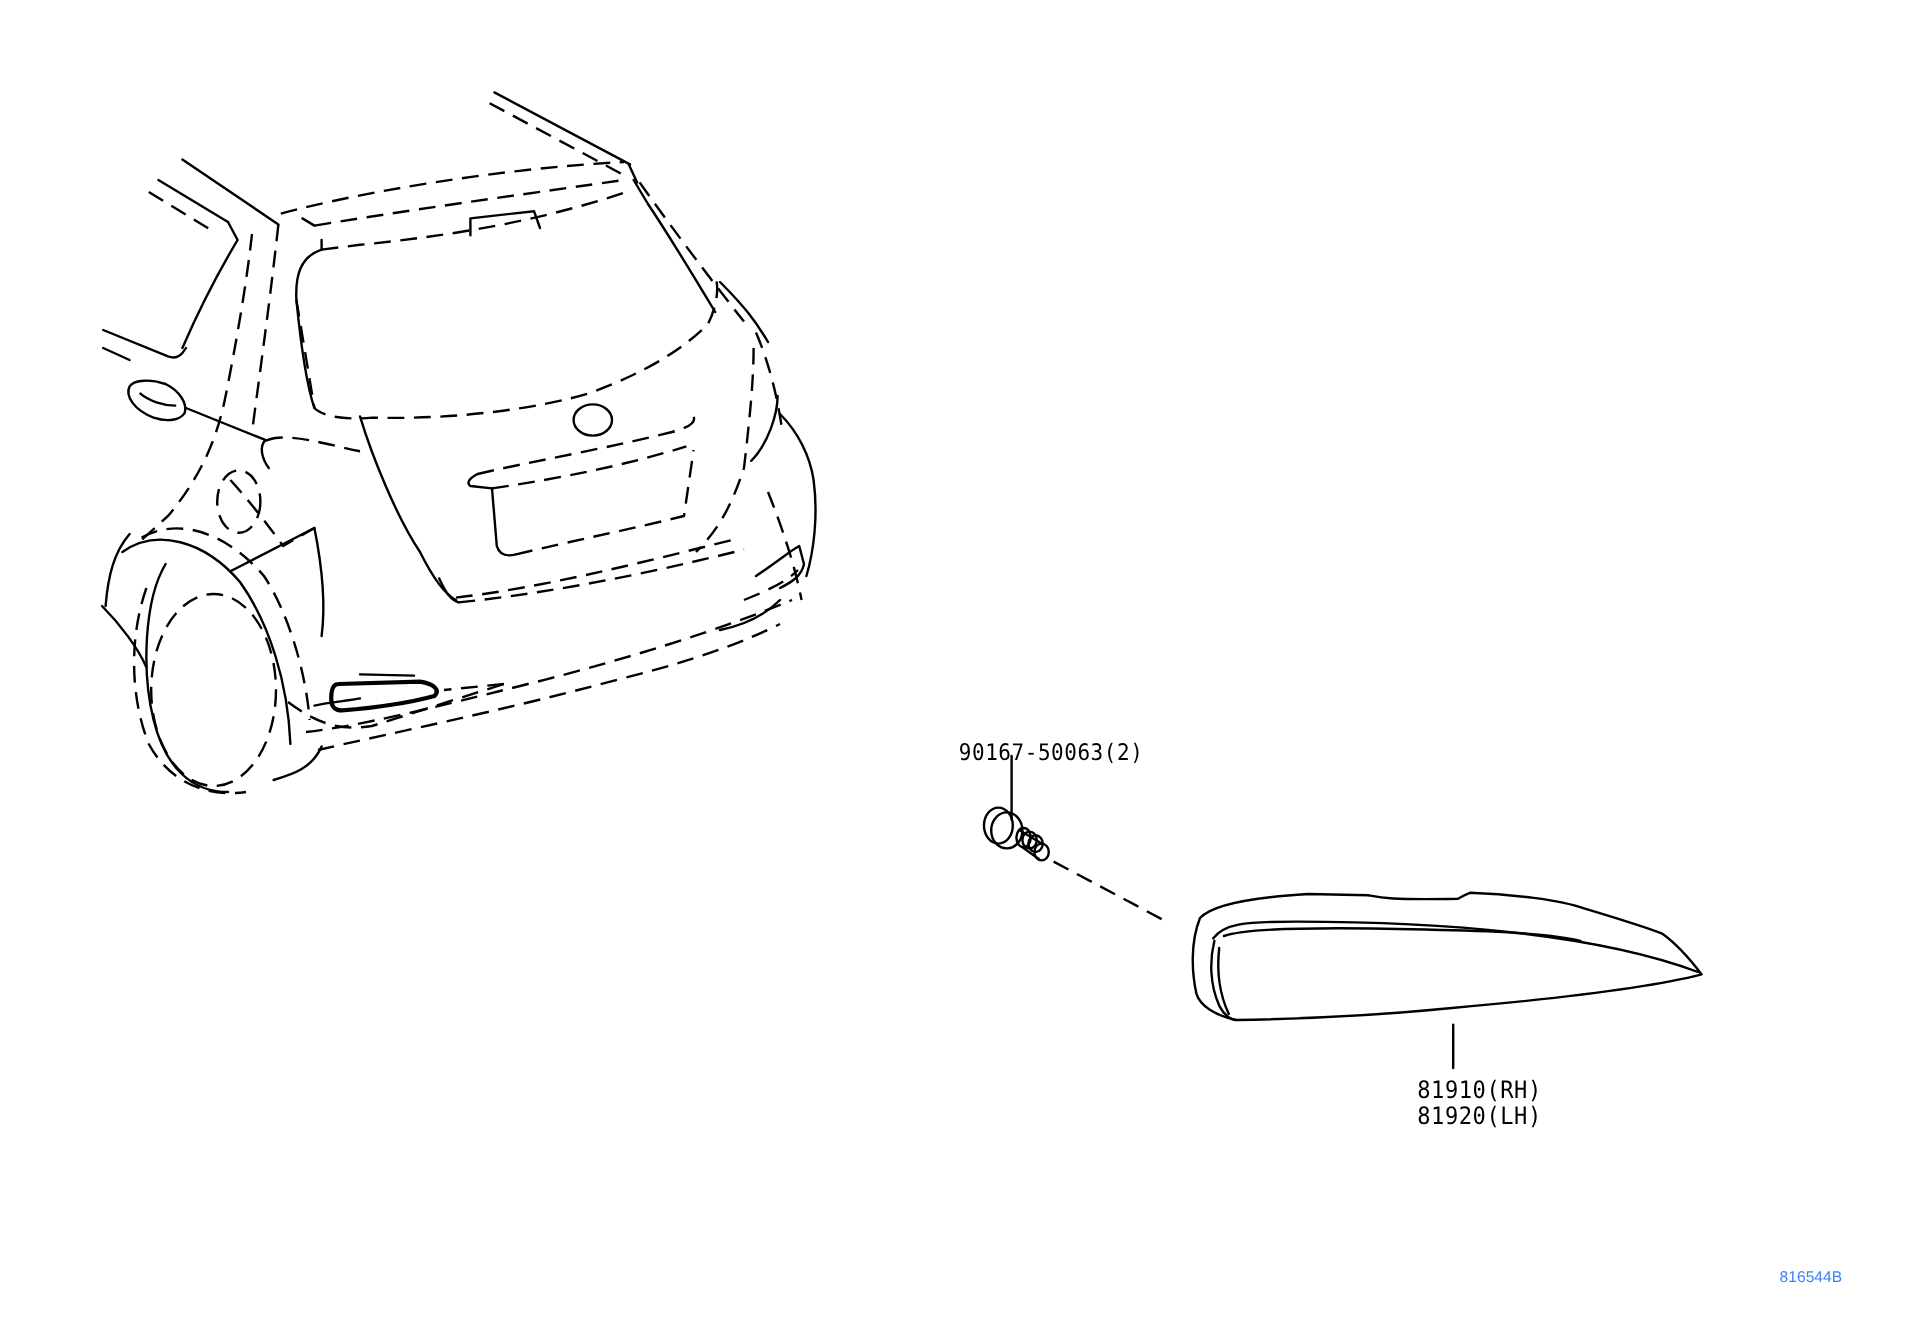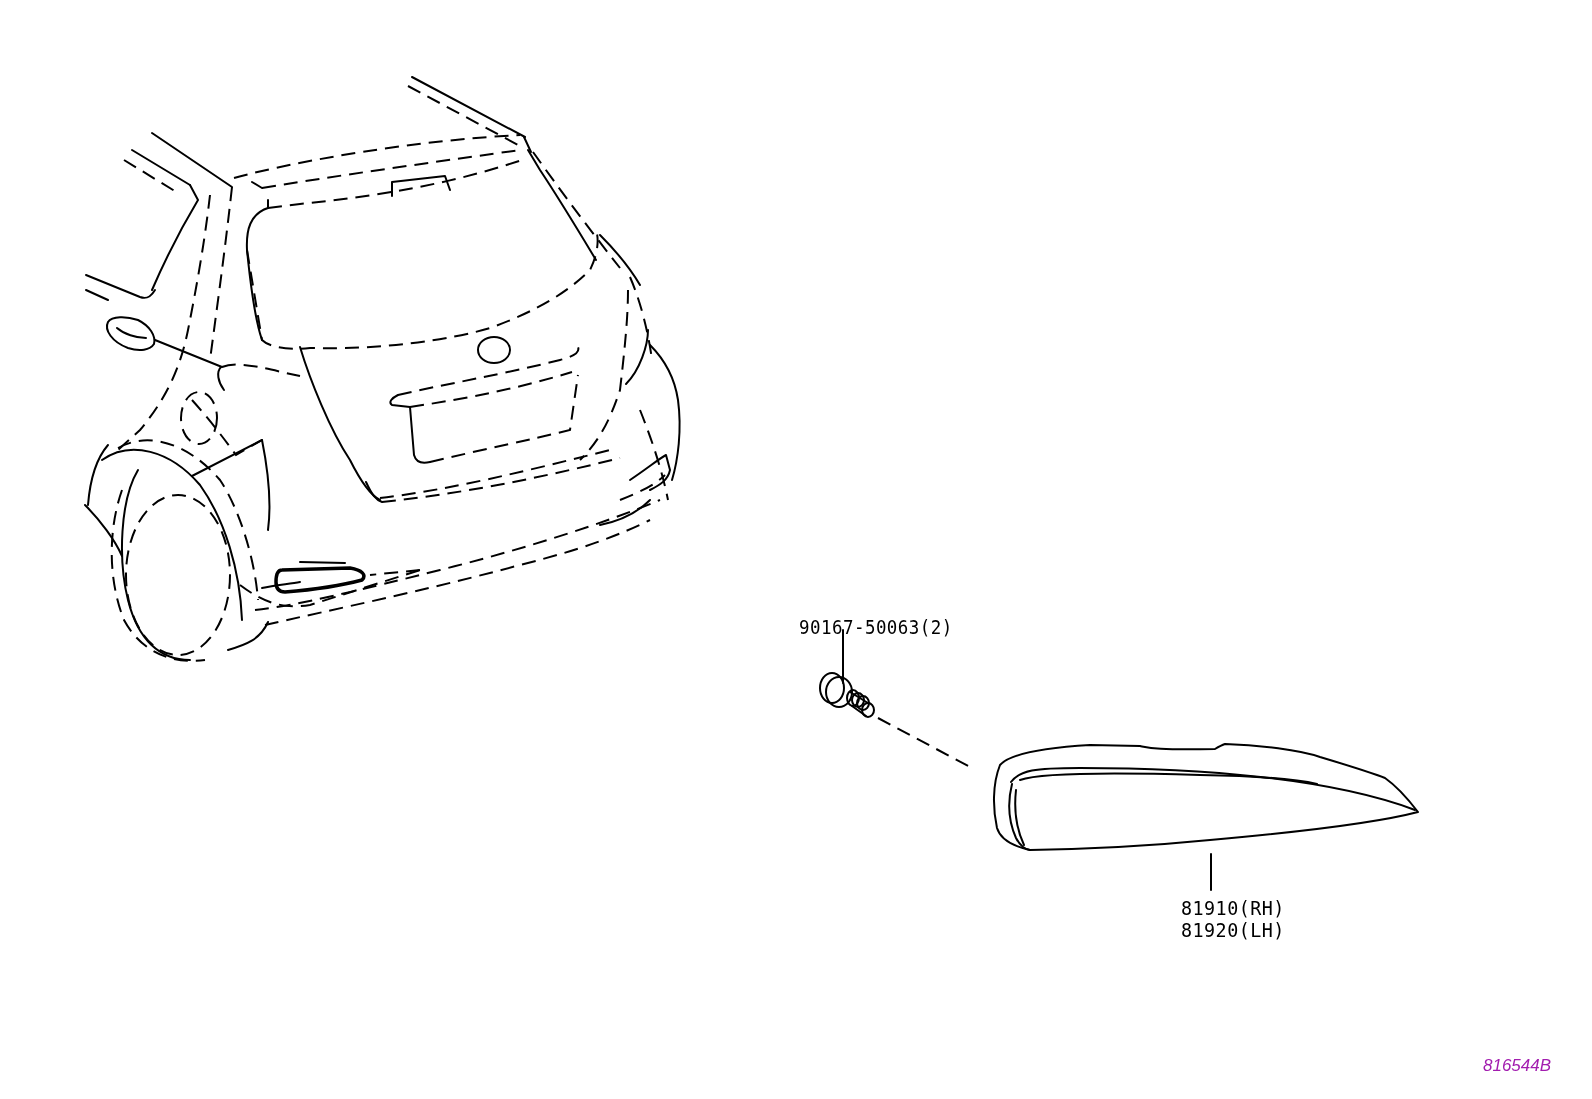--- a/index.html
+++ b/index.html
@@ -2,21 +2,21 @@
 <html><head>
 <meta charset="utf-8">
 <style>
   html, body { margin: 0; padding: 0; background: #ffffff; }
   body { width: 1592px; height: 1099px; position: relative; overflow: hidden; font-family: "DejaVu Sans Mono", monospace; }
   svg.diagram { position: absolute; left: 0; top: 0; width: 1592px; height: 1099px; }
   .solid { fill: none; stroke: #000; stroke-width: 2; stroke-linejoin: round; stroke-linecap: round; }
   .dash { fill: none; stroke: #000; stroke-width: 2; stroke-dasharray: 14 8; stroke-linecap: butt; }
   .thick { fill: none; stroke: #000; stroke-width: 3.5; }
   .label { position: absolute; color: #000; font-family: "DejaVu Sans Mono", monospace; font-size: 19px; letter-spacing: 0.5px; white-space: nowrap; transform: scaleX(0.92); transform-origin: left top; }
-  .doc-id { position: absolute; color: #a21caf; font-family: "Liberation Sans", sans-serif; font-size: 17px; white-space: nowrap; font-style: italic; }
+  .doc-id { position: absolute; color: #3b82f6; font-family: "Liberation Sans", sans-serif; font-size: 13px; white-space: nowrap; }
 </style>
 </head>
 <body>
 
 <svg class="diagram" viewBox="0 0 1592 1099">
 
   <g>
 
     <path class="solid" d="M412 77 L 525 137"></path>
     <path class="dash" d="M408 86 L 520 146"></path>

